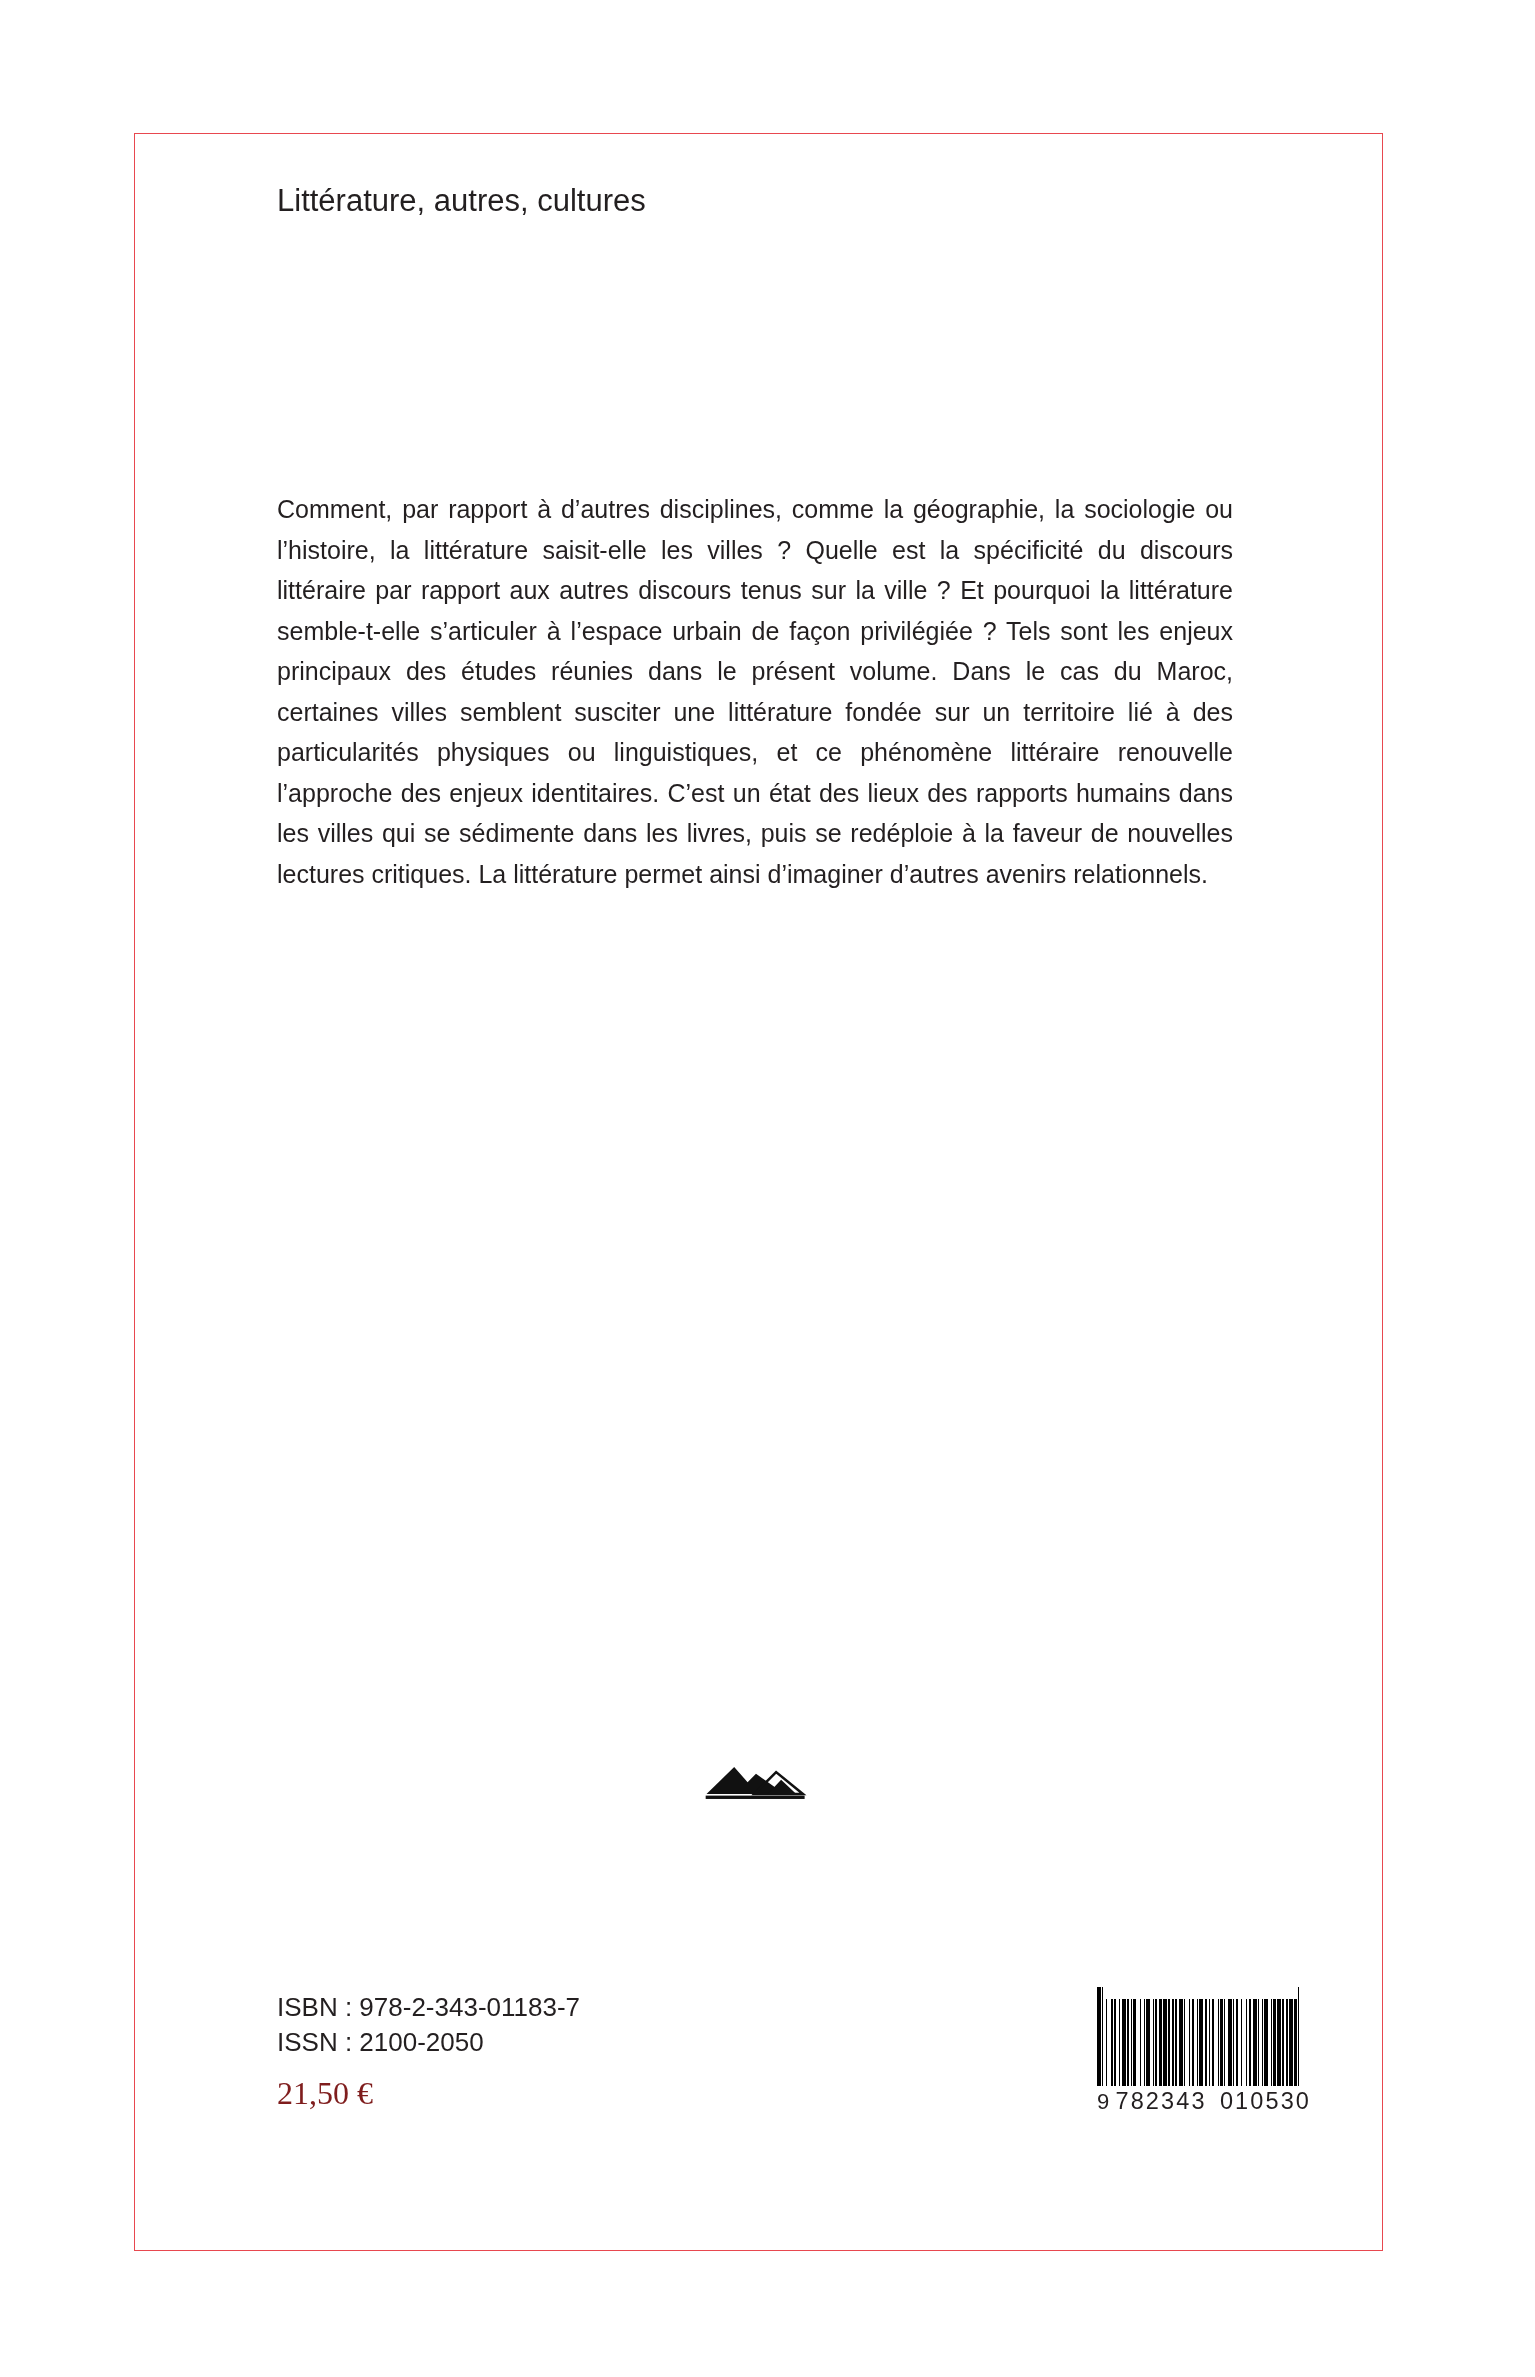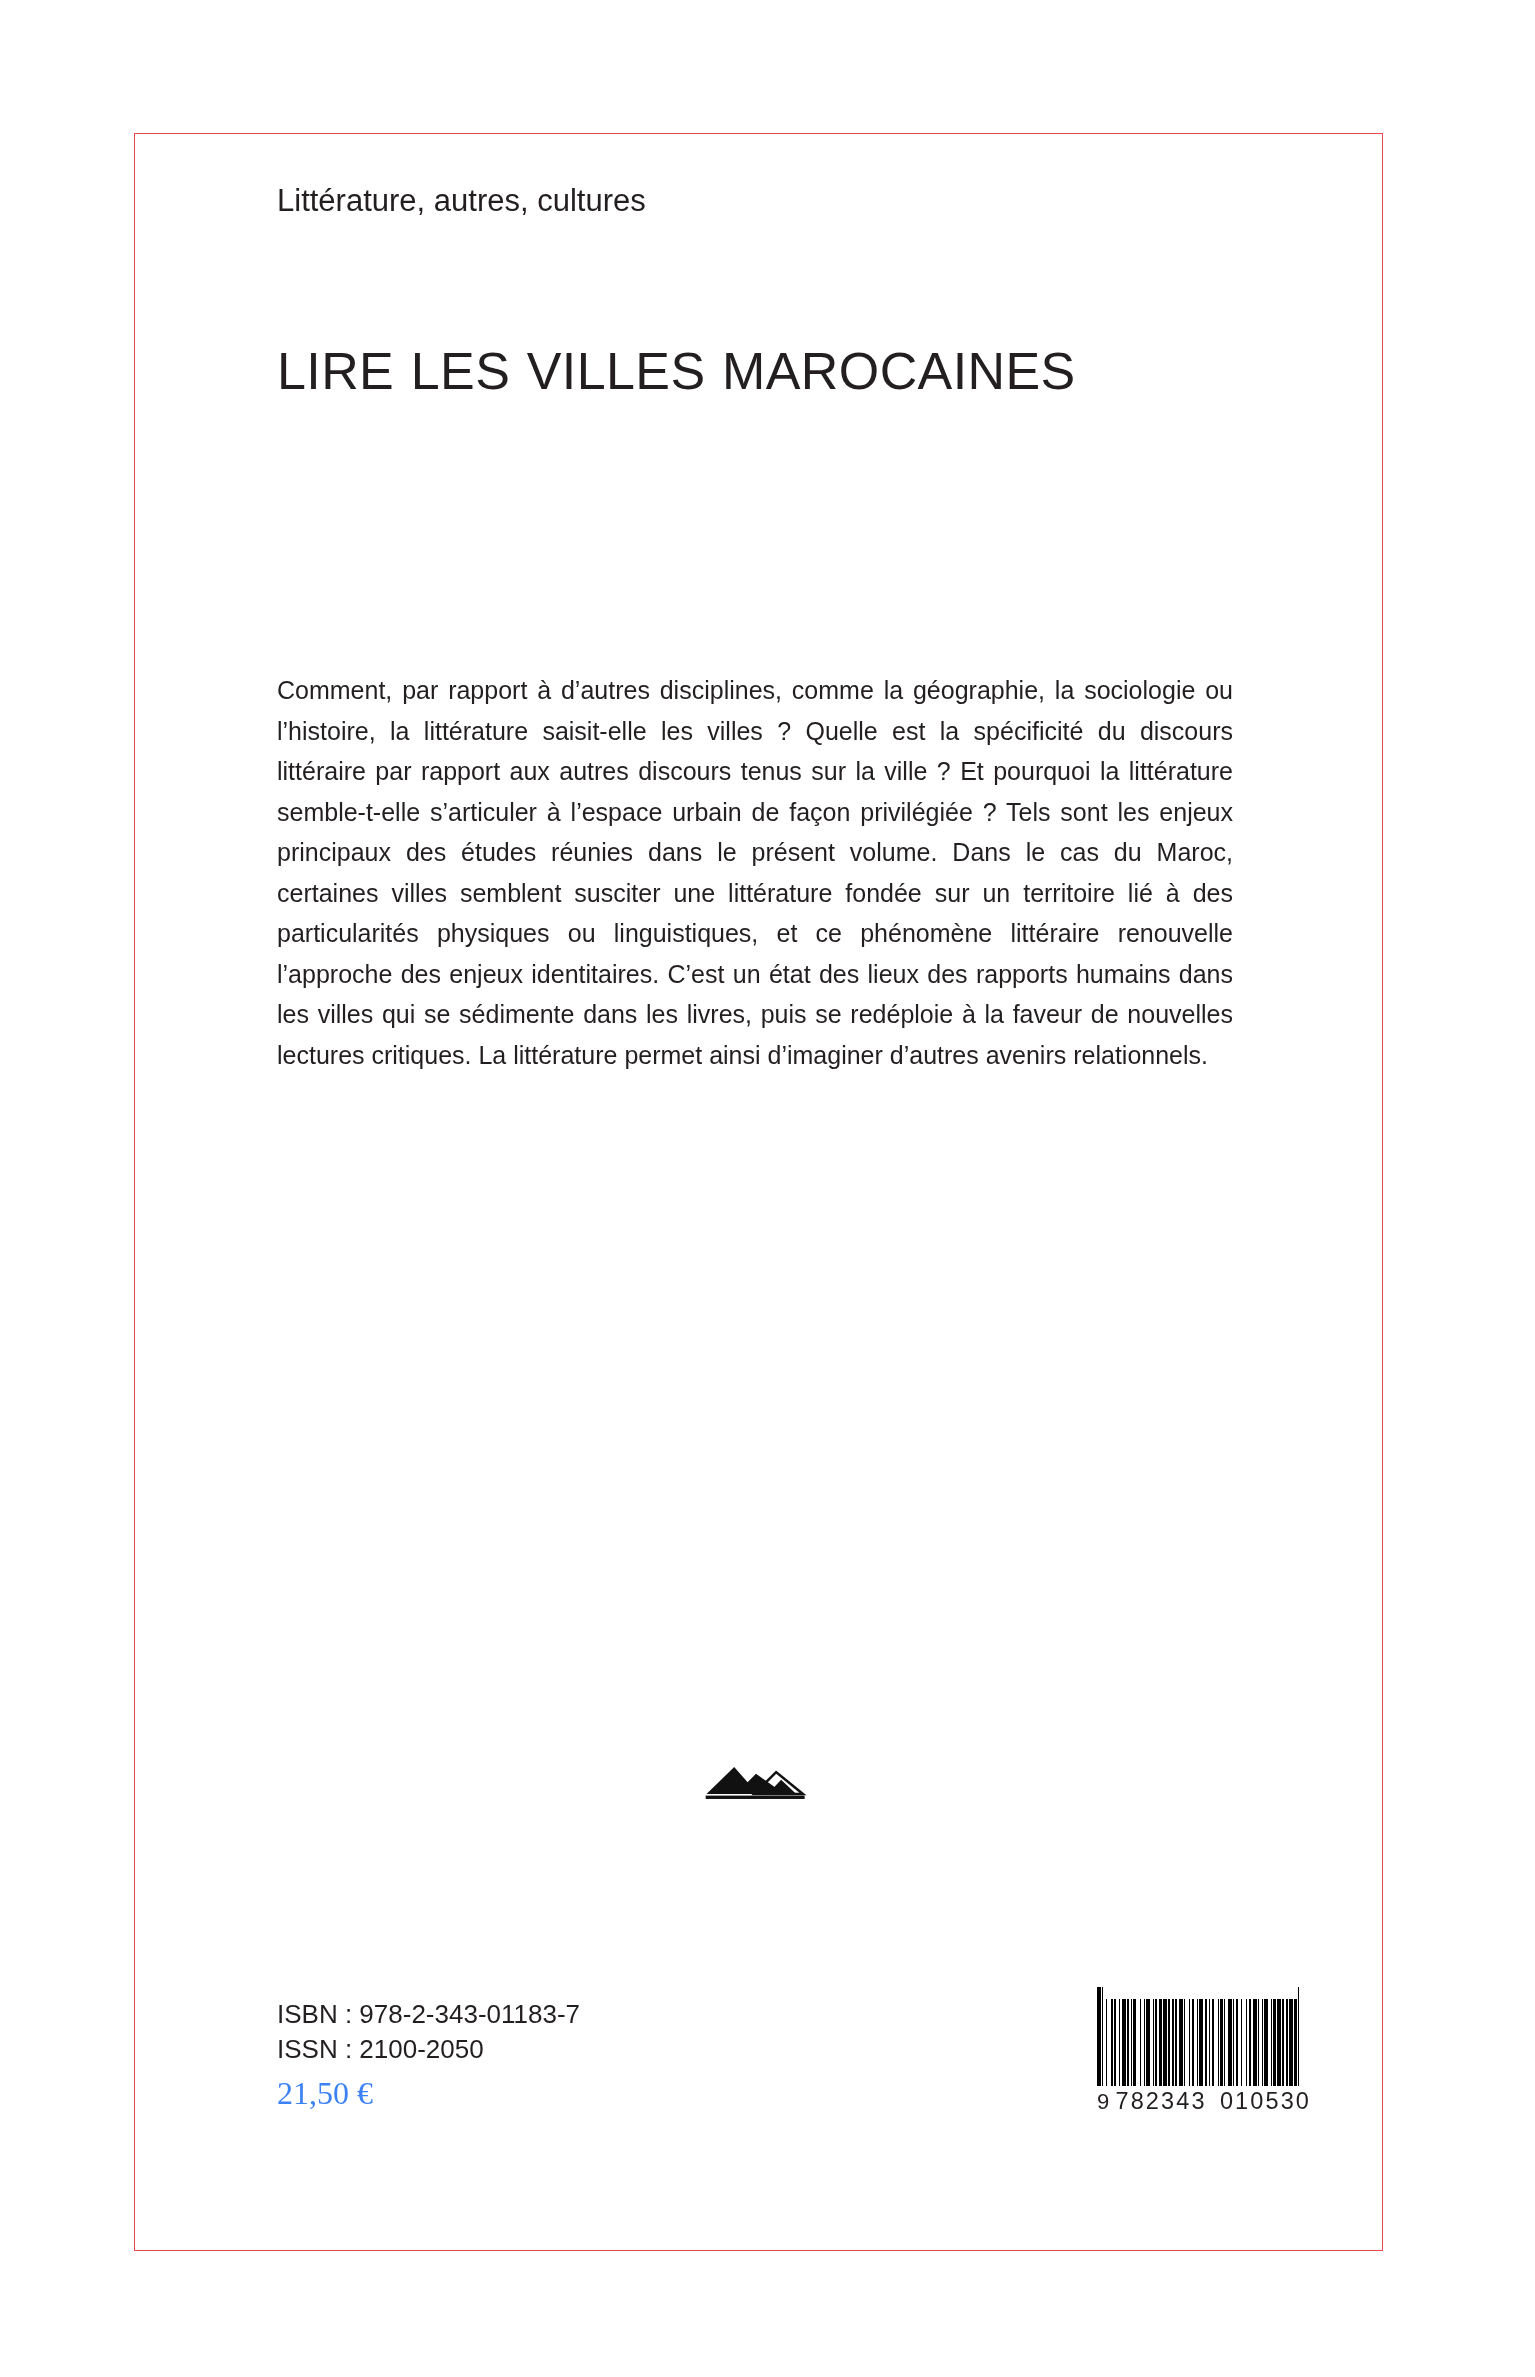--- a/index.html
+++ b/index.html
@@ -108,22 +108,22 @@
     align-items: flex-end;
   }
   .ids {
     font-size: 26px;
     line-height: 1.33;
     color: #231f20;
   }
   .price {
     font-family: "Liberation Serif", serif;
     font-size: 32px;
-    margin-top: 6px;
-    color: #3b82f6;
+    margin-top: 13px;
+    color: #7f1d1d;
   }
 
   
   .barcode-block {
     width: 277px;
     margin-right: 10px;
   }
   .bars {
     height: 99px;
     display: flex;
@@ -149,21 +149,20 @@
 
 <div class="page">
 
   <div class="frame"></div>
 
   <div class="content">
 
 
     <div class="series-sub">Littérature, autres, cultures</div>
 
-    <h1 class="book-title">LIRE LES VILLES MAROCAINES</h1>
 
     <p class="blurb">Comment, par rapport à d’autres disciplines, comme la géographie, la sociologie ou l’histoire, la littérature saisit-elle les villes ? Quelle est la spécificité du discours littéraire par rapport aux autres discours tenus sur la ville ? Et pourquoi la littérature semble-t-elle s’articuler à l’espace urbain de façon privilégiée ? Tels sont les enjeux principaux des études réunies dans le présent volume. Dans le cas du Maroc, certaines villes semblent susciter une littérature fondée sur un territoire lié à des particularités physiques ou linguistiques, et ce phénomène littéraire renouvelle l’approche des enjeux identitaires. C’est un état des lieux des rapports humains dans les villes qui se sédimente dans les livres, puis se redéploie à la faveur de nouvelles lectures critiques. La littérature permet ainsi d’imaginer d’autres avenirs relationnels.</p>
 
   </div>
 
   <div class="logo-wrap" style="left:134px;">
     <span>
       <svg width="109" height="52" viewBox="0 0 130 62" aria-hidden="true">
         <path d="M3 50 L36 18 L52 36 L62 26 L96 50 Z" fill="#111"></path>
         <path d="M60 50 L86 24 L118 50 Z" fill="none" stroke="#111" stroke-width="3"></path>

